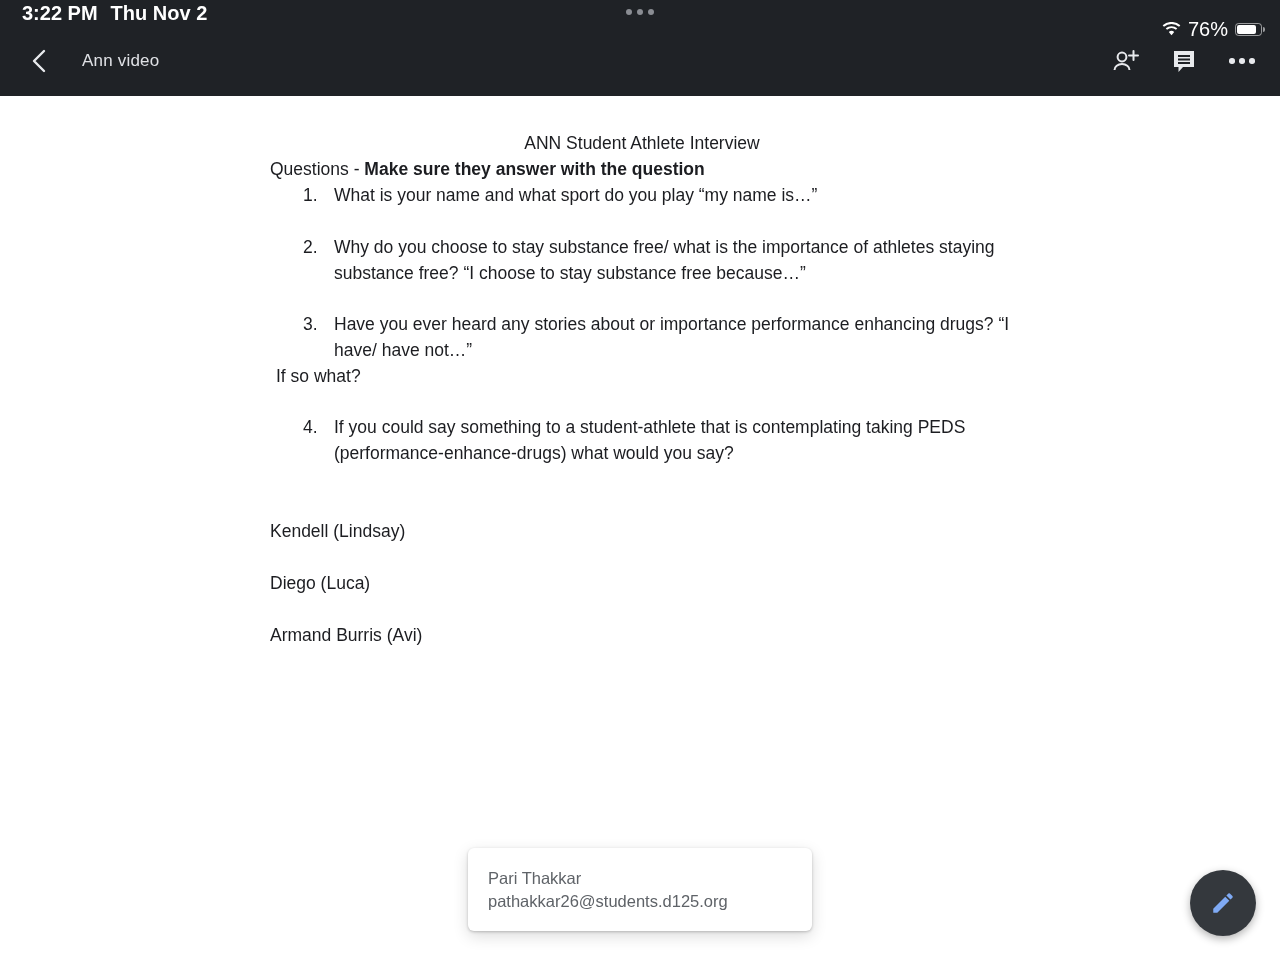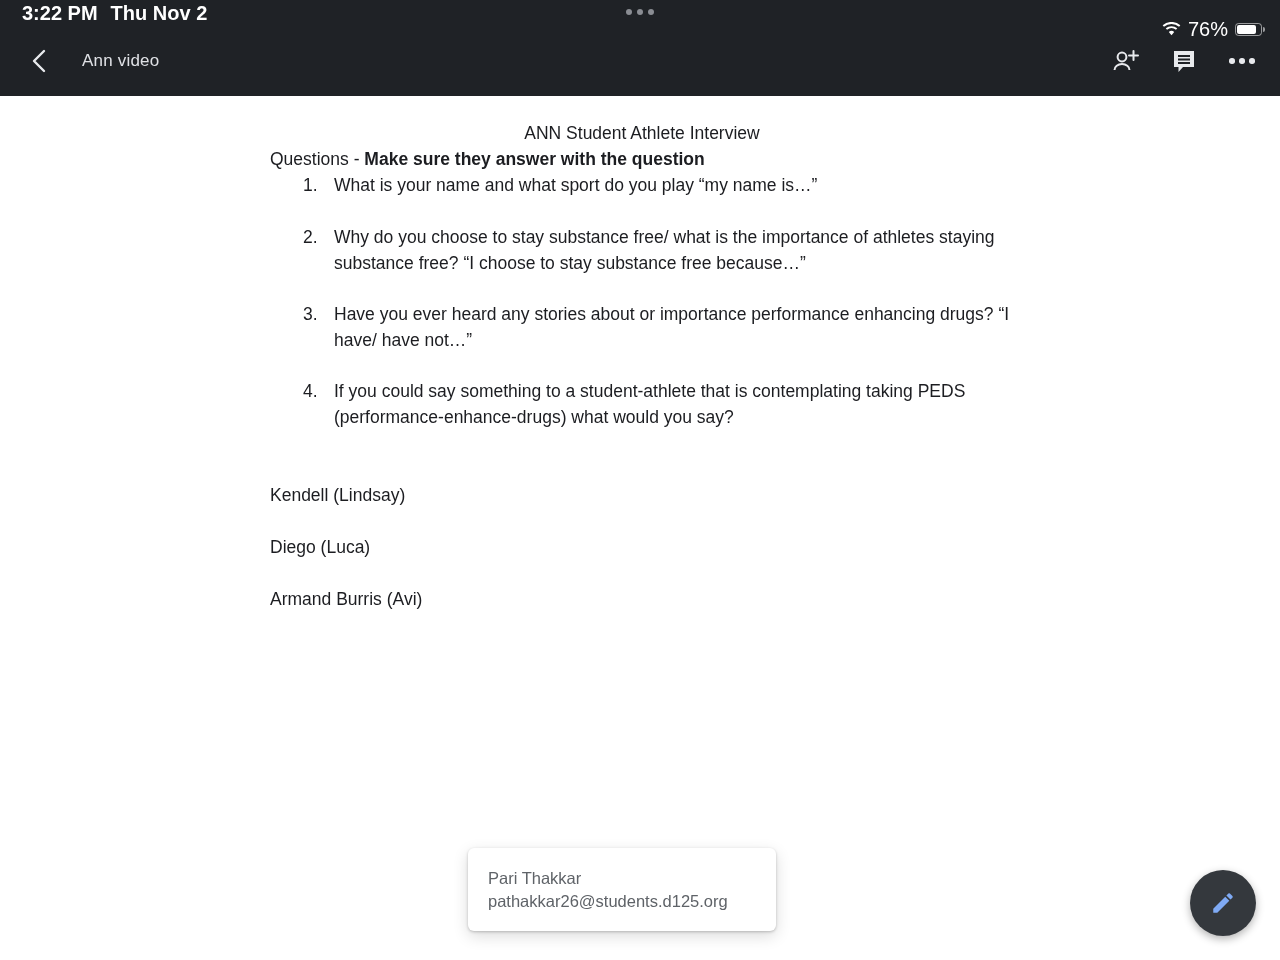--- a/index.html
+++ b/index.html
@@ -119,21 +119,21 @@
     width: 5.5px; height: 5.5px;
     border-radius: 50%;
     background: #e8eaed;
     display: block;
   }
   
   .doc {
     position: absolute;
     top: 96px; left: 270px;
     width: 744px;
-    padding-top: 24px;
+    padding-top: 34px;
     color: #1c1d21;
     font-size: 17.5px;
     line-height: 26px;
   }
   .doc-title { text-align: center; }
   .q-bold { font-weight: 700; }
   .q-item { display: flex; }
   .q-item .q-num {
     width: 64px;
     box-sizing: border-box;
@@ -144,21 +144,21 @@
   .gap26 { margin-top: 26px; }
   .gap25 { margin-top: 25px; }
   .doc-note { margin-left: 6px; }
   .names { margin-top: 52px; }
   .name-line { margin-top: 26px; }
   .name-line:first-child { margin-top: 0; }
   
   .author-card {
     position: absolute;
     left: 468px; top: 848px;
-    width: 308px;
+    width: 344px;
     box-sizing: border-box;
     padding: 19px 20px;
     background: #ffffff;
     border-radius: 6px;
     box-shadow: 0 1px 3px rgba(0,0,0,0.22), 0 5px 16px rgba(0,0,0,0.14);
     color: #5f6368;
     font-size: 16.5px;
     line-height: 22.5px;
   }
   
@@ -260,20 +260,21 @@
   <div class="q-item gap26">
     <span class="q-num">2.</span>
     <span class="q-text">Why do you choose to stay substance free/ what is the importance of athletes staying substance free? “I choose to stay substance free because…”</span>
   </div>
 
   <div class="q-item gap25">
     <span class="q-num">3.</span>
     <span class="q-text">Have you ever heard any stories about or importance performance enhancing drugs? “I have/ have not…”</span>
   </div>
 
+  <div class="doc-note">If so what?</div>
 
   <div class="q-item gap25">
     <span class="q-num">4.</span>
     <span class="q-text">If you could say something to a student-athlete that is contemplating taking PEDS (performance-enhance-drugs) what would you say?</span>
   </div>
 
   <div class="names">
     <div class="name-line">Kendell (Lindsay)</div>
     <div class="name-line">Diego (Luca)</div>
     <div class="name-line">Armand Burris (Avi)</div>

